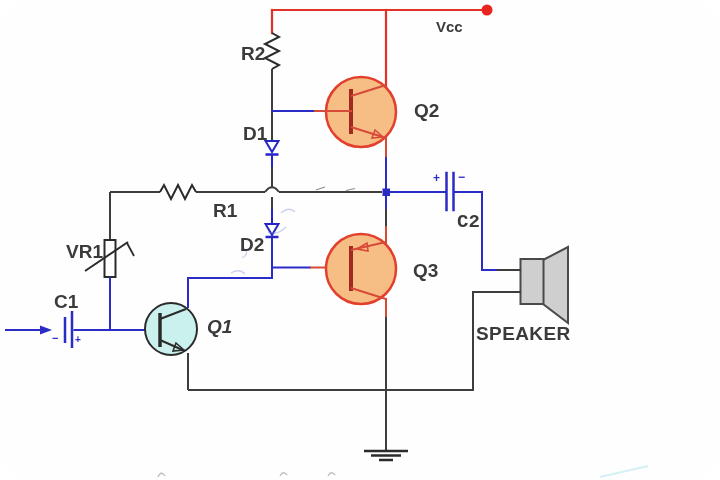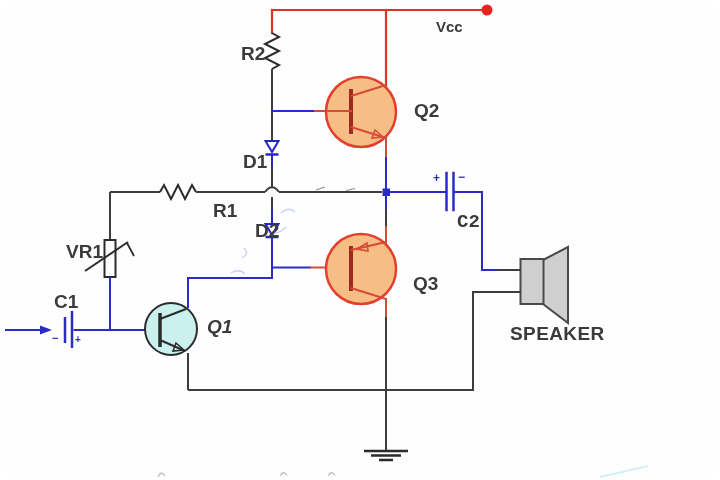--- a/index.html
+++ b/index.html
@@ -9,29 +9,29 @@
     border-radius:28px;
   }
   svg{position:absolute;left:0;top:0;}
   .lbl{
     position:absolute;font-weight:bold;font-size:19px;color:#3b3b3b;
     white-space:nowrap;user-select:none;line-height:1;
   }
   .lbl-vcc{left:436px;top:19px;font-size:15px;}
   .lbl-r2{left:241px;top:44px;}
   .lbl-q2{left:414px;top:101px;}
-  .lbl-d1{left:243px;top:152px;}
+  .lbl-d1{left:243px;top:124px;}
   .lbl-r1{left:169px;top:201px;margin-left:44px;}
-  .lbl-d2{left:240px;top:221px;margin-left:15px;}
+  .lbl-d2{left:240px;top:235px;}
   .lbl-vr1{left:66px;top:242px;text-align:center;}
   .lbl-c2{left:457px;top:213px;font-family:Liberation Mono, monospace;}
-  .lbl-q3{left:413px;top:274px;}
+  .lbl-q3{left:413px;top:261px;}
   .lbl-c1{left:54px;top:292px;text-align:right;}
   .lbl-q1{left:207px;top:317px;font-style:italic;}
-  .lbl-speaker{left:510px;top:324px;letter-spacing:.4px;}
+  .lbl-speaker{left:476px;top:324px;letter-spacing:.4px;}
   .sign{
     position:absolute;font-size:12px;font-weight:bold;color:#2b2bc8;
     line-height:1;user-select:none;
   }
   .sign-c2-plus{left:433px;top:172px;}
   .sign-c2-minus{left:458px;top:171px;}
   .sign-c1-minus{left:52px;top:333px;font-size:11px;}
   .sign-c1-plus{left:75px;top:335px;font-size:10px;}
 </style>
 </head>

